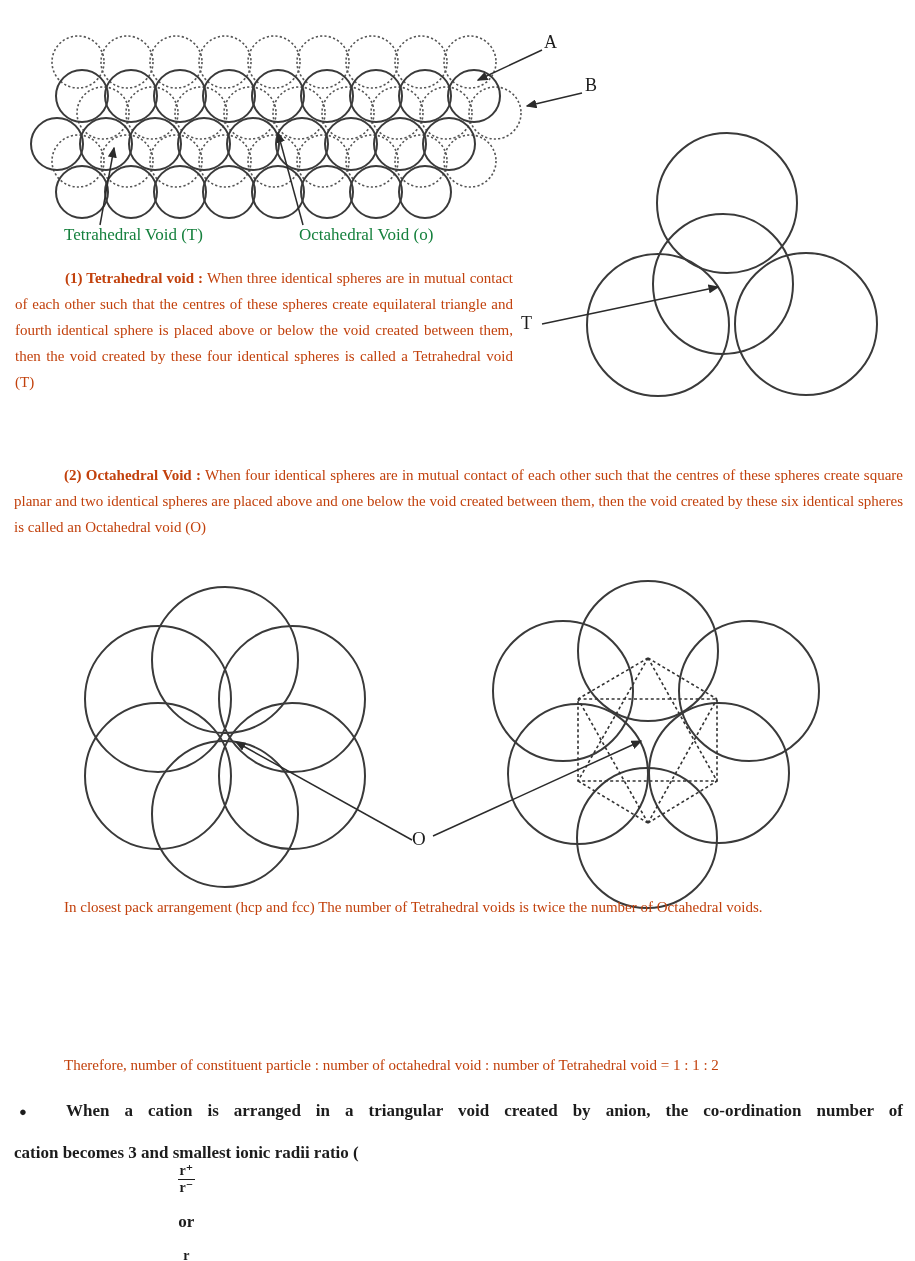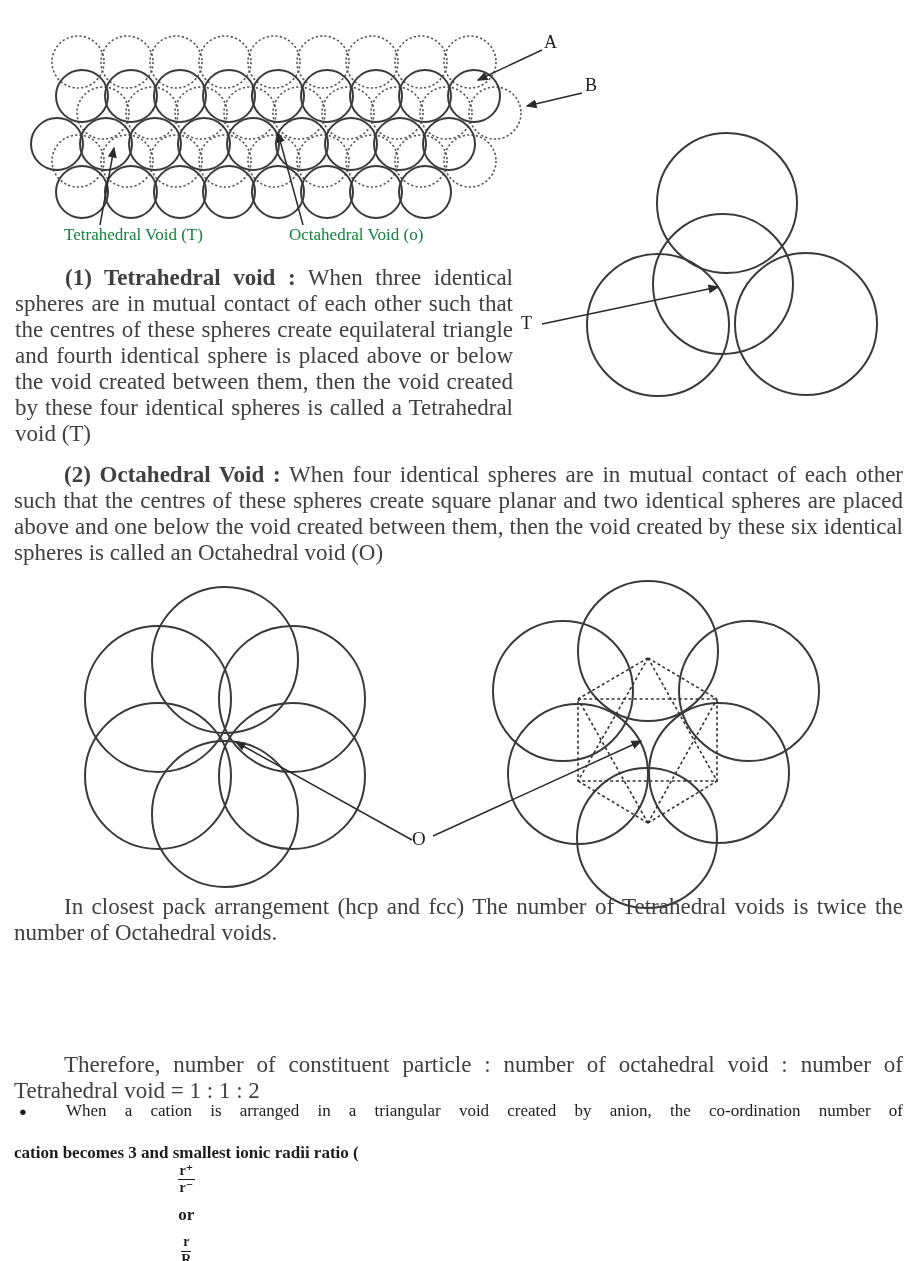--- a/index.html
+++ b/index.html
@@ -10,39 +10,39 @@
   }
   svg.art { position:absolute; left:0; top:0; }
   .sol  { fill:none; stroke:#3a3a3a; stroke-width:2; }
   .dot  { fill:none; stroke:#565656; stroke-width:1.6; stroke-dasharray:2.2,2.2; }
   .big  { fill:none; stroke:#3a3a3a; stroke-width:2; }
   .oct  { fill:none; stroke:#333; stroke-width:1.6; stroke-dasharray:3,2.6; }
   .ptr  { stroke:#2b2b2b; stroke-width:1.5; fill:none; }
   .lbl  { position:absolute; font-size:18px; color:#1c1c1c; }
   .cap  { position:absolute; font-size:17px; color:#15803d; }
   .blk  {
-    position:absolute; margin:0; font-size:23px; line-height:26px;
-    text-align:justify; color:#404040;
+    position:absolute; margin:0; font-size:15px; line-height:26px;
+    text-align:justify; color:#c2410c;
   }
   .indent { text-indent:50px; }
   .bd { font-weight:bold; }
   .bullet-row { position:absolute; font-size:17px; line-height:26px; }
   .bullet-marker { position:absolute; left:5px; top:1px; font-size:13px; }
   .bullet-text {
-    display:block; margin-left:52px; font-weight:normal;
+    display:block; margin-left:52px; font-weight:bold;
     text-align:justify; text-align-last:justify;
   }
   .formula {
     position:absolute; display:flex; align-items:center;
     font-weight:bold; font-size:17px; line-height:1.1;flex-direction:column;
   }
   .frac { display:inline-flex; flex-direction:column; align-items:center;
           font-size:14px; line-height:1.2; margin:0 2px; }
   .frac .num { border-bottom:1.5px solid #1c1c1c; padding:0 2px; }
-  .orword { margin:9px 7px; }
+  .orword { margin:16px 7px; }
 </style>
 </head>
 <body>
 
 <div class="page">
 
   <svg class="art" width="915" height="1261" viewBox="0 0 915 1261">
     <defs>
       <marker id="ah" markerUnits="userSpaceOnUse" markerWidth="11" markerHeight="9" refX="9.5" refY="4.5" orient="auto">
         <path d="M0,0 L11,4.5 L0,9 Z" fill="#2b2b2b"></path>
@@ -151,21 +151,21 @@
       <line class="ptr" x1="433" y1="836" x2="641" y2="741" marker-end="url(#ah)"></line>
     </g>
   </svg>
 
   <span class="lbl" style="left:544px; top:32px;">A</span>
   <span class="lbl" style="left:585px; top:75px;">B</span>
   <span class="lbl" style="left:521px; top:313px;">T</span>
   <span class="lbl" style="left:412px; top:828px; font-size:19px;">O</span>
 
   <span class="cap" style="left:64px;  top:225px;">Tetrahedral Void (T)</span>
-  <span class="cap" style="left:289px; top:225px;">Octahedral Void (o)</span>
+  <span class="cap" style="left:299px; top:225px;">Octahedral Void (o)</span>
 
   <p class="blk indent" style="left:15px; top:265px; width:498px;"><span class="bd">(1) Tetrahedral void :</span><span> When three identical spheres are in mutual contact of each other such that the centres of these spheres create equilateral triangle and fourth identical sphere is placed above or below the void created between them, then the void created by these four identical spheres is called a Tetrahedral void (T)</span></p>
 
   <p class="blk indent" style="left:14px; top:462px; width:889px;"><span class="bd">(2) Octahedral Void :</span><span> When four identical spheres are in mutual contact of each other such that the centres of these spheres create square planar and two identical spheres are placed above and one below the void created between them, then the void created by these six identical spheres is called an Octahedral void (O)</span></p>
 
   <p class="blk indent" style="left:14px; top:894px; width:889px;">In closest pack arrangement (hcp and fcc) The number of Tetrahedral voids is twice the number of Octahedral voids.</p>
 
 
   <p class="blk indent" style="left:14px; top:1024px; width:889px;margin-top:28px;">Therefore, number of constituent particle : number of octahedral void : number of Tetrahedral void  = 1 : 1 : 2</p>
 

